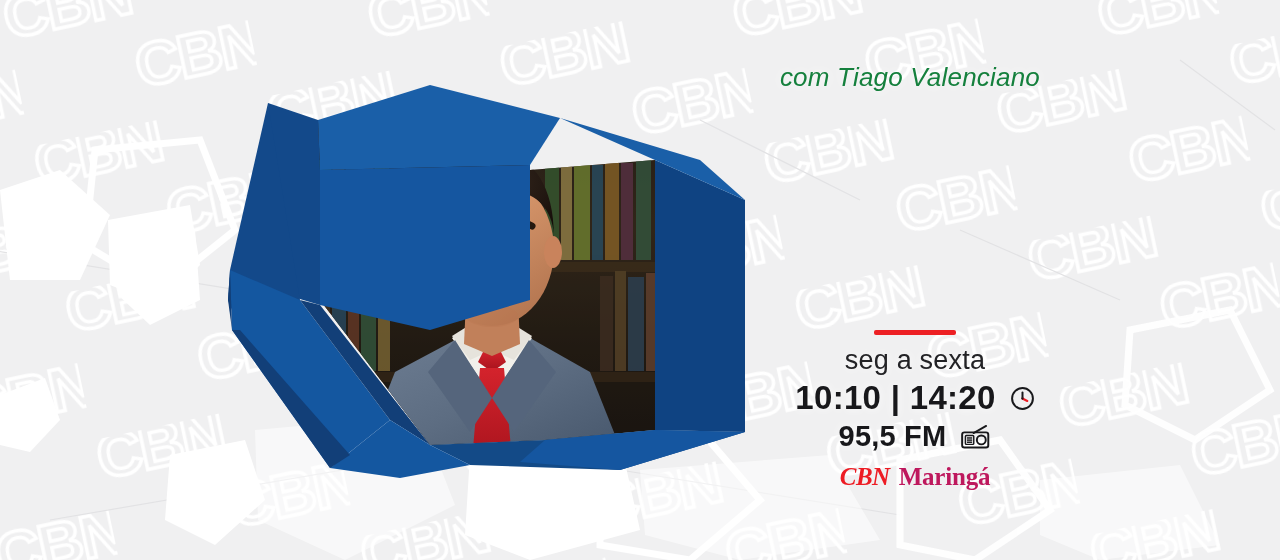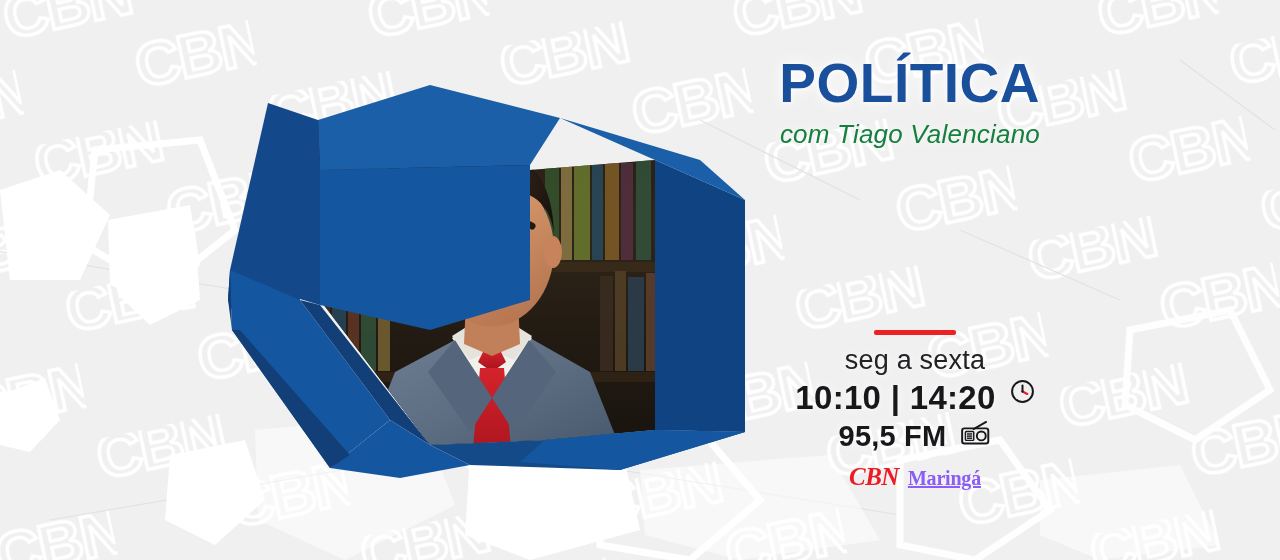--- a/index.html
+++ b/index.html
@@ -79,21 +79,21 @@
   #schedule-days {
     font-size:27px;
     font-weight:400;
     color:#232326;
     letter-spacing:.2px;
     line-height:1.15;
     text-shadow:0 0 10px rgba(255,255,255,.9);
   }
   .sched-row {
     display:flex;
-    align-items:flex-start;
+    align-items:center;
     justify-content:center;
     gap:14px;
     margin-top:3px;
   }
   #schedule-times {
     font-size:33px;
     font-weight:bold;
     color:#18181b;
     letter-spacing:.3px;
     text-shadow:0 0 10px rgba(255,255,255,.9);
@@ -117,25 +117,24 @@
     font-family:"Liberation Serif", serif;
   }
   #logo-cbn {
     font-size:25px;
     font-weight:bold;
     font-style:italic;
     color:#ed1c24;
     letter-spacing:-.5px;
   }
   #logo-city {
-    font-size:20px;
+    font-size:25px;
     font-weight:bold;
-    color:#8b5cf6;
+    color:#be185d;
     letter-spacing:-.2px;
-    text-decoration:underline;
   }
 </style>
 </head>
 <body>
 
 <div id="banner">
 
   <svg class="bg-layer" id="watermark-pattern" viewBox="0 0 1280 560" preserveAspectRatio="none">
     <defs>
       <pattern id="cbnTile" x="0" y="0" width="238" height="150" patternUnits="userSpaceOnUse" patternTransform="rotate(-12 0 0)">
@@ -302,21 +301,20 @@
       <polygon points="268,103 300,300 240,330 228,300 230,270" fill="#13498a"></polygon>
       <polygon points="230,270 300,300 390,420 330,468 232,330" fill="#1457a0"></polygon>
       <polygon points="230,270 232,330 228,300" fill="#123f78"></polygon>
       <polygon points="300,300 320,305 430,445 390,420" fill="#123f78"></polygon>
       <polygon points="330,468 390,420 430,445 470,465 400,478" fill="#1457a0"></polygon>
       <polygon points="240,330 232,330 330,468 350,455" fill="#123f78"></polygon>
     </g>
   </svg>
 
   <div id="title-block">
-    <div id="title-line-2">POLÍTICA</div>
     <div id="title-subtitle">com Tiago Valenciano</div>
   </div>
 
   <div id="schedule-block">
 
     <div id="schedule-rule"></div>
 
     <div id="schedule-days">seg a sexta</div>
 
     <div class="sched-row">

